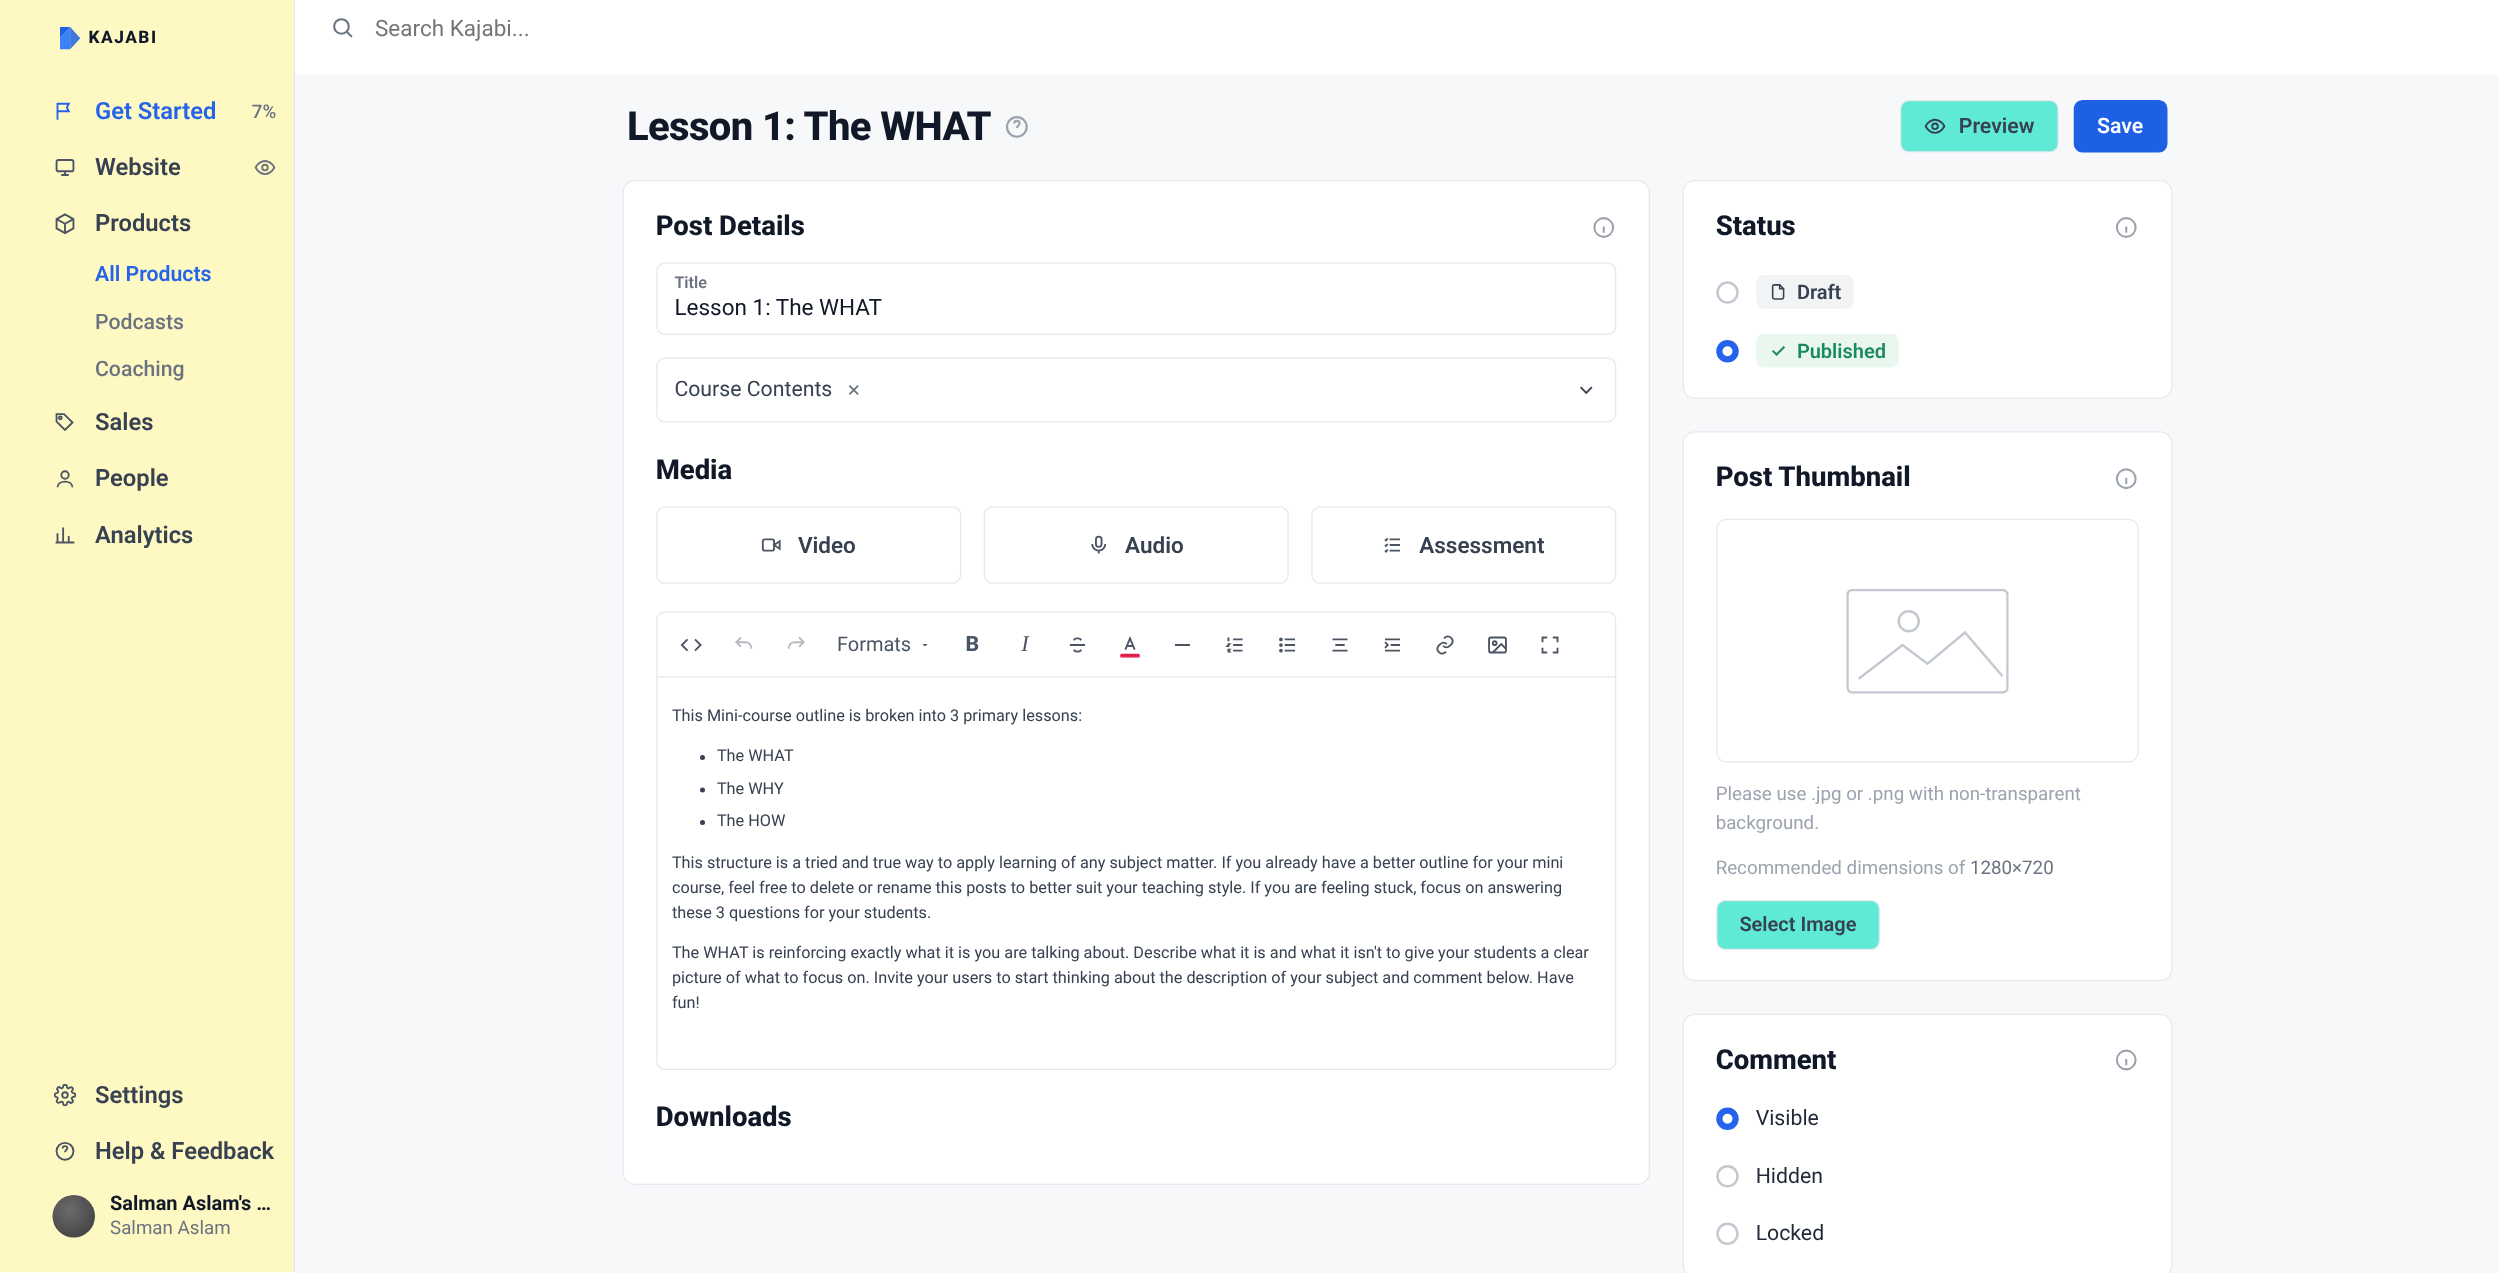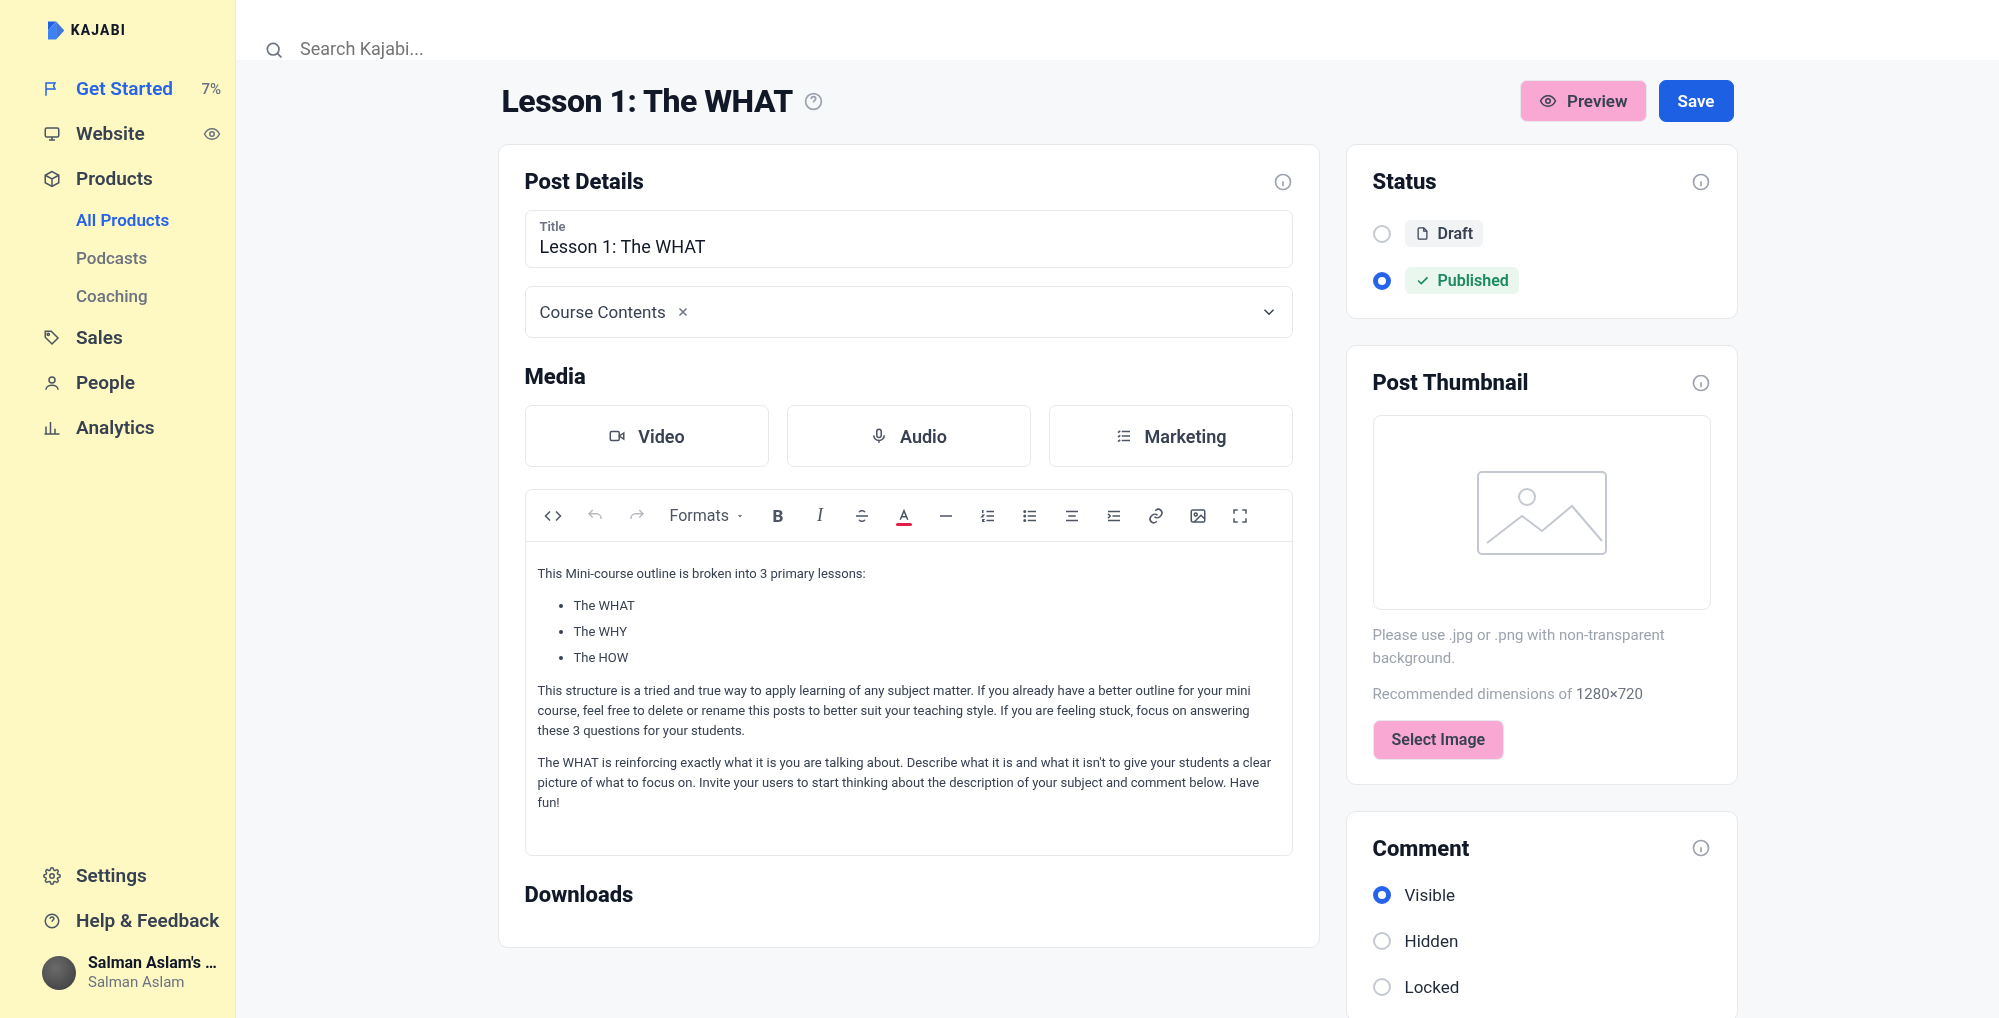--- a/index.html
+++ b/index.html
@@ -33,31 +33,31 @@
   .sidebar-bottom{padding:8px;border-top:0;}
   .sidebar-bottom .nav-item{padding:11px 6px;}
   .user-row{display:flex;align-items:center;gap:12px;padding:10px 6px 18px 6px;}
   .avatar{width:34px;height:34px;border-radius:50%;background:radial-gradient(circle at 40% 35%, #6b6b6b, #3a3a3a);flex-shrink:0;}
   .user-text{display:flex;flex-direction:column;line-height:1.25;overflow:hidden;}
   .user-text .line1{font-size:16px;font-weight:700;color:#111827;white-space:nowrap;overflow:hidden;text-overflow:ellipsis;}
   .user-text .line2{font-size:15px;color:var(--muted);}
 
   
   .main{flex:1;display:flex;flex-direction:column;height:100vh;overflow:hidden;}
-  .searchbar{height:60px;display:flex;align-items:flex-end;padding:0 28px;gap:14px;border-bottom:0;}
+  .searchbar{height:60px;display:flex;align-items:flex-start;padding:12px 28px;gap:14px;border-bottom:0;}
   .searchbar .search-icon{color:#6B7280;}
   .searchbar input{border:none;outline:none;font-size:18px;width:100%;color:#374151;}
   .content{flex:1;overflow:auto;background:var(--bg);display:flex;justify-content:center;}
   .inner{width:100%;max-width:1240px;padding:20px 0 40px 0;}
 
   .page-header{display:flex;align-items:center;gap:10px;padding:0 4px 22px 4px;}
   .page-title{font-size:32px;font-weight:800;letter-spacing:-0.5px;color:#111827;}
   .page-help{color:#9CA3AF;display:flex;align-items:center;}
   .page-actions{margin-left:auto;display:flex;gap:12px;}
-  .btn{display:flex;align-items:center;gap:10px;border:1px solid var(--card-border);background:#f9a8d4;border-radius:7px;padding:0 18px;height:42px;font-size:17px;font-weight:600;color:#374151;}
+  .btn{display:flex;align-items:center;gap:10px;border:1px solid var(--card-border);background:#5eead4;border-radius:7px;padding:0 18px;height:42px;font-size:17px;font-weight:600;color:#374151;}
   .btn.primary{background:var(--blue-strong);border-color:var(--blue-strong);color:#fff;}
 
   .columns{display:flex;gap:26px;align-items:flex-start;}
   .col-main{flex:1;}
   .col-side{width:392px;flex:0 0 392px;display:flex;flex-direction:column;gap:26px;}
 
   .card{background:#fff;border:1px solid var(--card-border);border-radius:10px;padding:24px 26px;}
   .card-header{display:flex;align-items:center;}
   .card-title{font-size:22px;font-weight:800;color:#111827;}
   .card-info{margin-left:auto;color:#9CA3AF;}
@@ -316,21 +316,21 @@
                     </svg>
                 </span>
                 <span>Audio</span>
               </div>
               <div class="media-tab">
                 <span class="icon">
                   <svg width="18" height="18" viewBox="0 0 24 24" fill="none" stroke="currentColor" stroke-width="2">
                       <path d="M9 6h11M9 12h11M9 18h11M4 6l1 1 2-2M4 12l1 1 2-2M4 18l1 1 2-2"></path>
                     </svg>
                 </span>
-                <span>Marketing</span>
+                <span>Assessment</span>
               </div>
             </div>
 
             <div class="editor">
               <div class="toolbar">
                 <div class="tbtn">
                     <svg width="18" height="18" viewBox="0 0 24 24" fill="none" stroke="currentColor" stroke-width="2">
                       <path d="M8 6l-6 6 6 6M16 6l6 6-6 6"></path>
                     </svg>
                   </div>

